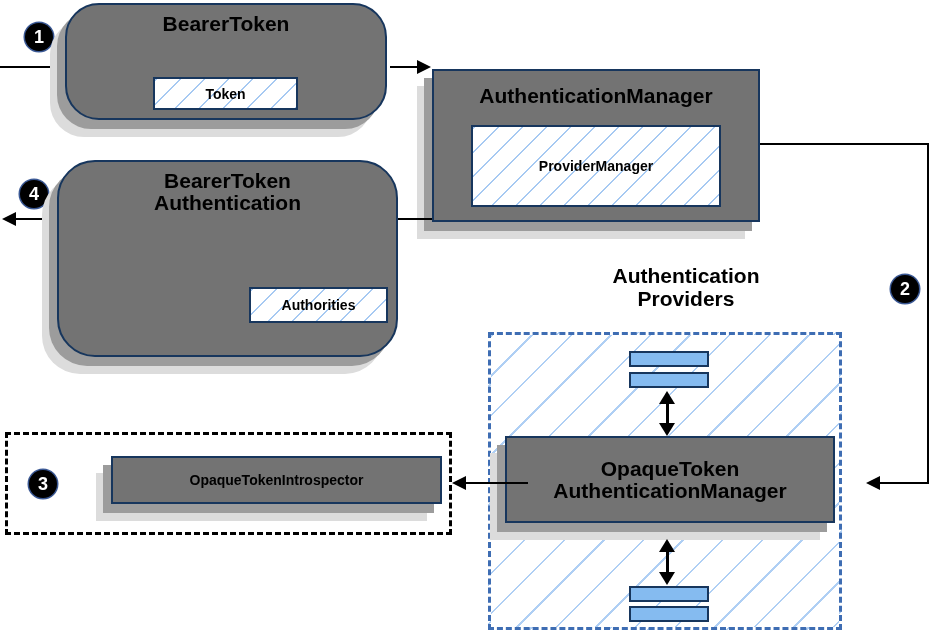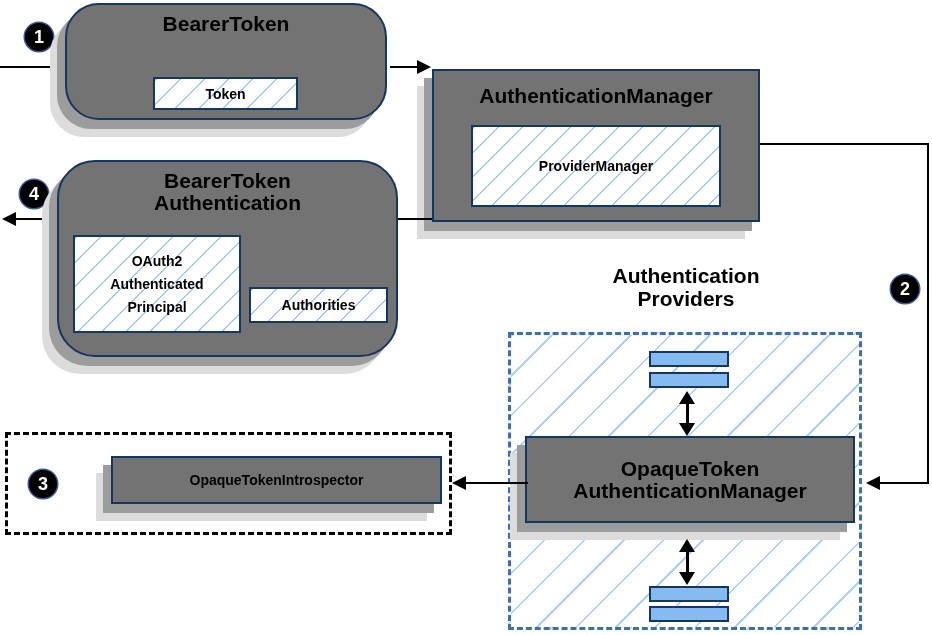--- a/index.html
+++ b/index.html
@@ -69,21 +69,21 @@
     left:67px; top:21px; width:331px; height:48px;
     display:flex; align-items:center; justify-content:center;margin-left:36px;
   }
 
   #providers-heading {
     position:absolute; left:576px; top:264px; width:220px;
     text-align:center; font-size:21px; line-height:23px;
   }
 
   #providers-group {
-    position:absolute; left:508px; top:332px; width:354px; height:298px;
+    position:absolute; left:488px; top:332px; width:354px; height:298px;
     box-sizing:border-box; border:3px dashed #3e6db3;
     background-color:#ffffff;
     background-image:repeating-linear-gradient(135deg,
       #afcff4 0px, #afcff4 1.7px, transparent 1.7px, transparent 28px);
   }
   #box-opaque-token-authentication-provider {
     left:14px; top:101px; width:330px; height:87px;
     display:flex; flex-direction:column; align-items:center; justify-content:center;
   }
   .mini-bar { position:absolute; box-sizing:border-box; width:80px; height:16px;
@@ -132,27 +132,20 @@
   <div class="line" style="left:15px; top:218px; width:42px; height:2px;"></div>
   <div class="tri-left" style="left:2px; top:212px;"></div>
 
   <div class="line" style="left:398px; top:218px; width:34px; height:2px;"></div>
 
   <div class="bluebox shadowed" id="box-bearer-token-authentication">
     <div class="title">
       <div>BearerToken</div>
       <div>Authentication</div>
     </div>
-    <div class="hatch lbl" id="oauth2-principal-box">
-      <div>
-        <div>OAuth2</div>
-        <div>Authenticated</div>
-        <div>Principal</div>
-      </div>
-    </div>
     <div class="hatch lbl" id="authorities-box">Authorities</div>
   </div>
 
   <div id="providers-heading">
     <div>Authentication</div>
     <div>Providers</div>
   </div>
 
   <div id="providers-group">
     <div class="mini-bar" style="left:138px; top:16px;"></div>

